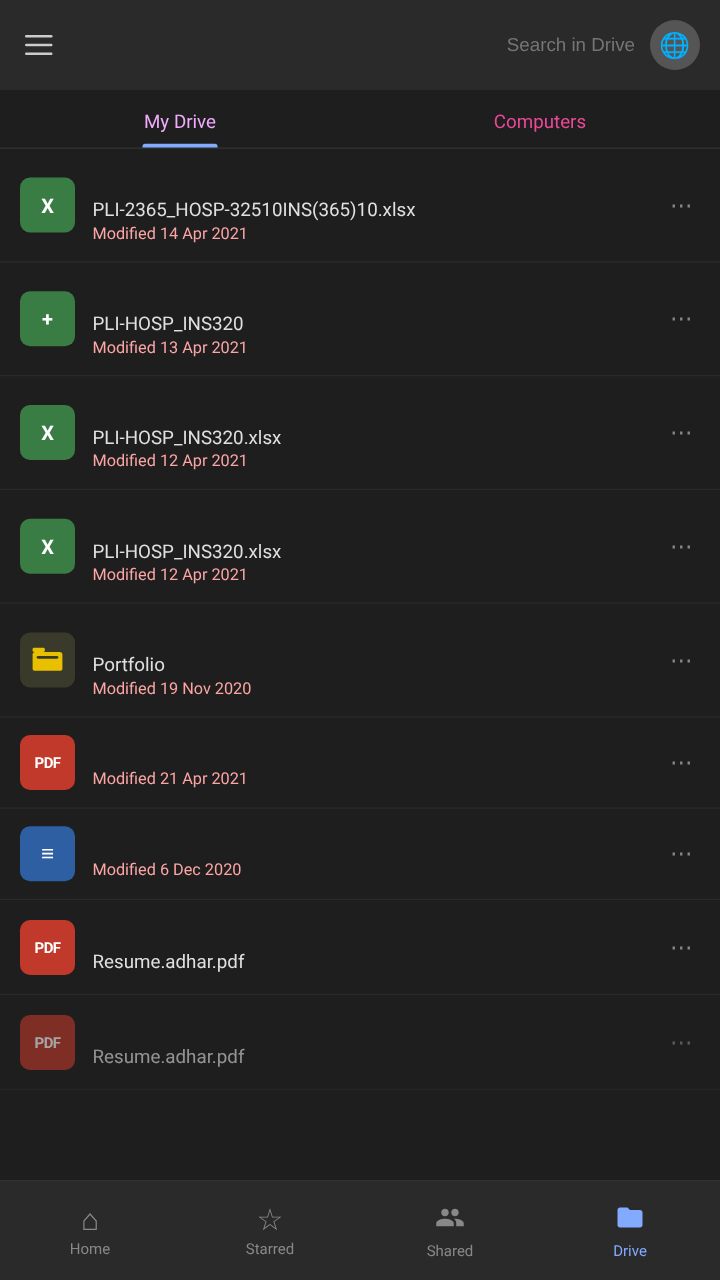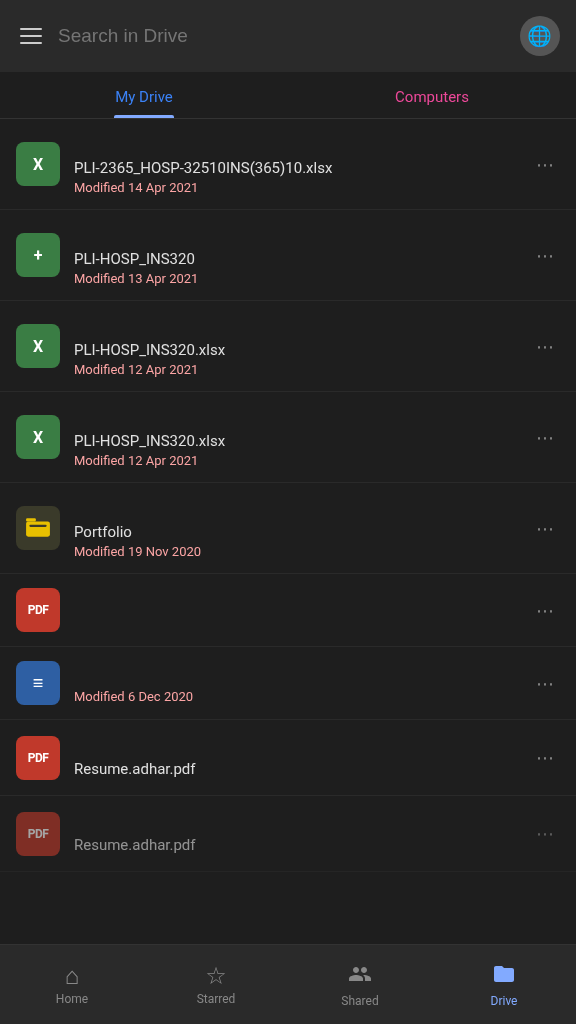--- a/index.html
+++ b/index.html
@@ -36,22 +36,23 @@
       height: 2px;
       background: #cccccc;
       border-radius: 1px;
     }
     .search-bar {
       flex: 1;
       background: transparent;
       border: none;
       outline: none;
       color: #999;
-      font-size: 19px;
+      font-size: 15px;
       cursor: text;
+      text-align: right;
     }
     .avatar {
       width: 40px;
       height: 40px;
       border-radius: 50%;
       overflow: hidden;
       background: #555;
       display: flex;
       align-items: center;
       justify-content: center;
@@ -67,21 +68,21 @@
     .tab {
       flex: 1;
       text-align: center;
       padding: 16px 0 12px;
       font-size: 15px;
       color: #ec4899;
       cursor: pointer;
       position: relative;
     }
     .tab.active {
-      color: #3b82f6;
+      color: #f0abfc;
     }
     .tab.active::after {
       content: '';
       position: absolute;
       bottom: 0;
       left: 50%;
       transform: translateX(-50%);
       width: 60px;
       height: 3px;
       background: #82aaff;
@@ -279,20 +280,21 @@
         <div class="file-name">Portfolio</div>
         <div class="file-modified">Modified 19 Nov 2020</div>
       </div>
       <div class="more-btn">⋯</div>
     </div>
     <div class="file-item">
       <div class="file-icon pdf" style="background:#c0392b">
         <span style="font-size:12px;font-weight:bold;color:white">PDF</span>
       </div>
       <div class="file-info">
+        <div class="file-modified">Modified 21 Apr 2021</div>
       </div>
       <div class="more-btn">⋯</div>
     </div>
     <div class="file-item">
       <div class="file-icon doc" style="background:#2e5fa3">
         <span style="font-size:18px;font-weight:bold;color:white">≡</span>
       </div>
       <div class="file-info">
         <div class="file-modified">Modified 6 Dec 2020</div>
       </div>

